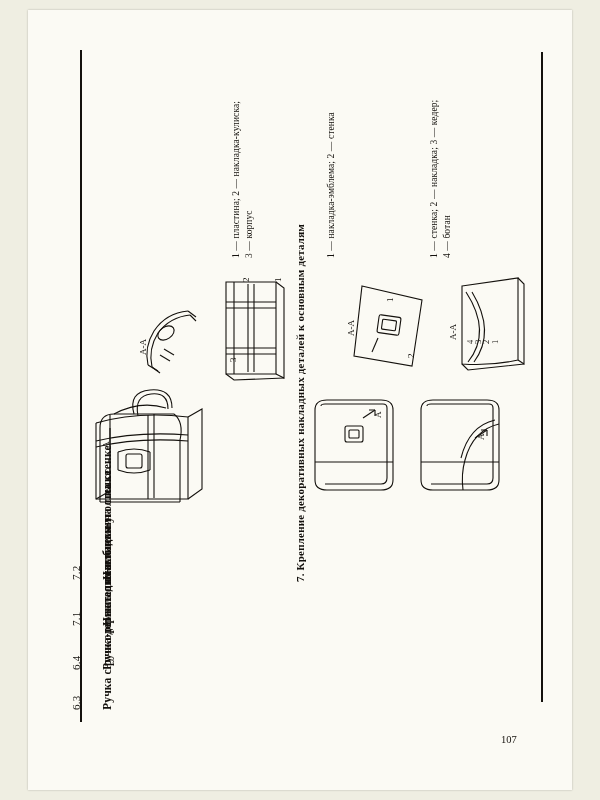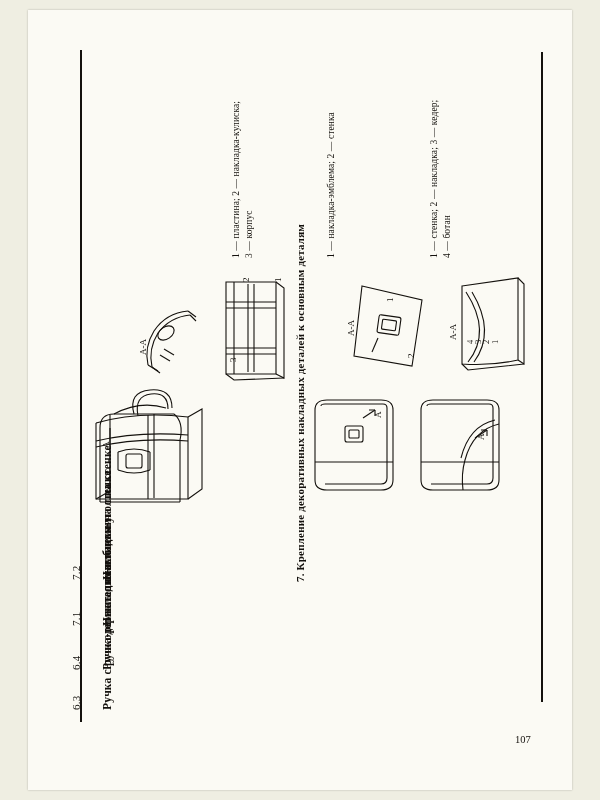--- a/index.html
+++ b/index.html
@@ -30,21 +30,21 @@
   }
   
   .rule-left{left:52px;top:40px;width:1.6px;height:672px;}
   .rule-right{left:513px;top:42px;width:1.6px;height:650px;}
 
   .sec-num{font-size:11px;letter-spacing:.3px;}
   .sec-title{font-size:11.5px;font-weight:bold;letter-spacing:.2px;}
   .legend{font-size:9.5px;letter-spacing:.1px;}
   .heading{font-size:11px;font-weight:bold;letter-spacing:.2px;}
   .pageno{
-    position:absolute;left:487px;top:724px;
+    position:absolute;left:473px;top:724px;
     font-size:10.5px;color:#14110d;
   }
   .fig{position:absolute;}
   .fig svg{display:block;}
   .lbl{font-family:"Liberation Serif",serif;}
 </style>
 </head>
 <body>
 
 <div class="page">

